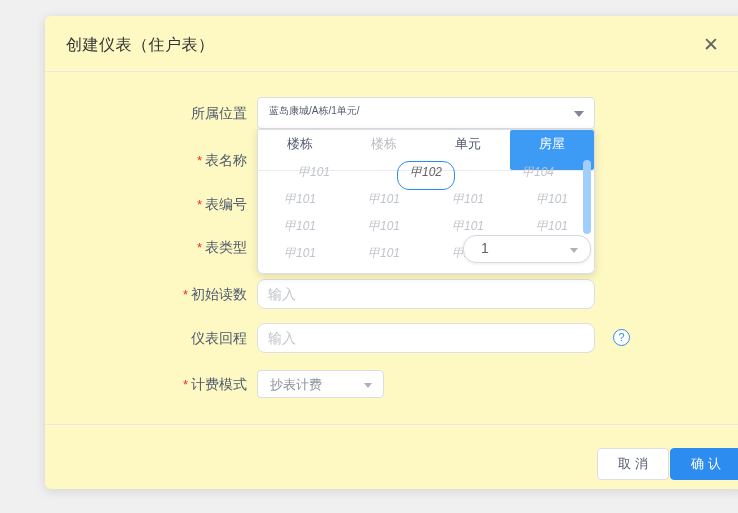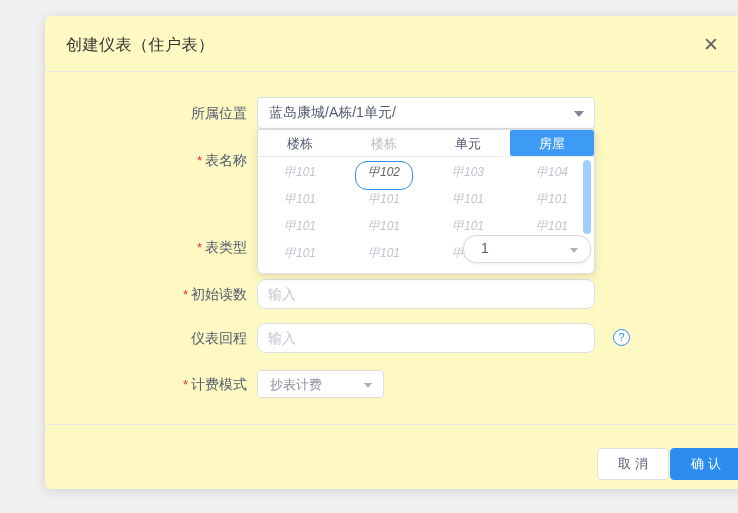--- a/index.html
+++ b/index.html
@@ -37,37 +37,37 @@
     white-space:nowrap;
   }
   .req { color:#f12b2b; margin-right:3px; font-size:13px; }
   
   .loc-select {
     position:absolute; left:212px; top:81px; width:338px; height:32px;
     border:1px solid #dcdee2; border-radius:4px; background:#fff;
     cursor:pointer;
   }
   .loc-value {
-    position:absolute; left:11px; top:6px; font-size:14px; color:#515a6e;
+    position:absolute; left:11px; top:6px; font-size:10px; color:#515a6e;
     white-space:nowrap;
   }
   .caret {
     position:absolute; width:0; height:0;
     border-left:5px solid transparent; border-right:5px solid transparent;
     border-top:6px solid #808695;
   }
   .loc-caret { right:10px; top:13px; }
   
   .cascader {
     position:absolute; left:212px; top:113px; width:338px; height:145px;
     background:#fff; border:1px solid #dcdee2; border-radius:0 0 6px 6px;
     box-shadow:0 3px 8px rgba(0,0,0,.12); z-index:5;
   }
   .casc-tabs {
-    position:absolute; left:0; top:0; right:0; height:27px;
+    position:absolute; left:0; top:0; right:0; height:41px;
     border-bottom:1px solid #ececec; display:flex;
   }
   .casc-tab {
     flex:1; text-align:center; font-size:13px; line-height:27px;
     color:#515a6e; cursor:pointer;
   }
   .casc-tab.dim { color:#b8bcc2; }
   .casc-tab.active { background:#3d9af5; color:#fff; border-radius:2px; }
   .casc-grid {
     position:absolute; left:0; top:29px; right:0; bottom:4px;
@@ -147,20 +147,21 @@
 
 <div class="dialog">
 
   <div class="dlg-header">
     <div class="dlg-title">创建仪表（住户表）</div>
     <button class="dlg-close">✕</button>
   </div>
 
   <div class="f-label" style="top:87px"><span>所属位置</span></div>
   <div class="f-label" style="top:134px"><span class="req">*</span><span>表名称</span></div>
+  <div class="f-label" style="top:178px"><span class="req">*</span><span>表编号</span></div>
   <div class="f-label" style="top:268px"><span class="req">*</span><span>初始读数</span></div>
   <div class="f-label" style="top:221px"><span class="req">*</span><span>表类型</span></div>
   <div class="f-label" style="top:312px"><span>仪表回程</span></div>
   <div class="f-label" style="top:358px"><span class="req">*</span><span>计费模式</span></div>
 
   <div class="loc-select">
     <span class="loc-value">蓝岛康城/A栋/1单元/</span>
     <span class="caret loc-caret"></span>
   </div>
 
@@ -168,21 +169,20 @@
     <div class="casc-tabs">
       <div class="casc-tab">楼栋</div>
       <div class="casc-tab dim">楼栋</div>
       <div class="casc-tab">单元</div>
       <div class="casc-tab active">房屋</div>
     </div>
     <div class="casc-grid">
       <div class="casc-row">
         <div class="casc-cell">甲101</div>
         <div class="casc-cell"><span class="sel">甲102</span></div>
-        <div class="casc-cell">甲103</div>
         <div class="casc-cell">甲104</div>
       </div>
       <div class="casc-row">
         <div class="casc-cell">甲101</div>
         <div class="casc-cell">甲101</div>
         <div class="casc-cell">甲101</div>
         <div class="casc-cell">甲101</div>
       </div>
       <div class="casc-row">
         <div class="casc-cell">甲101</div>

